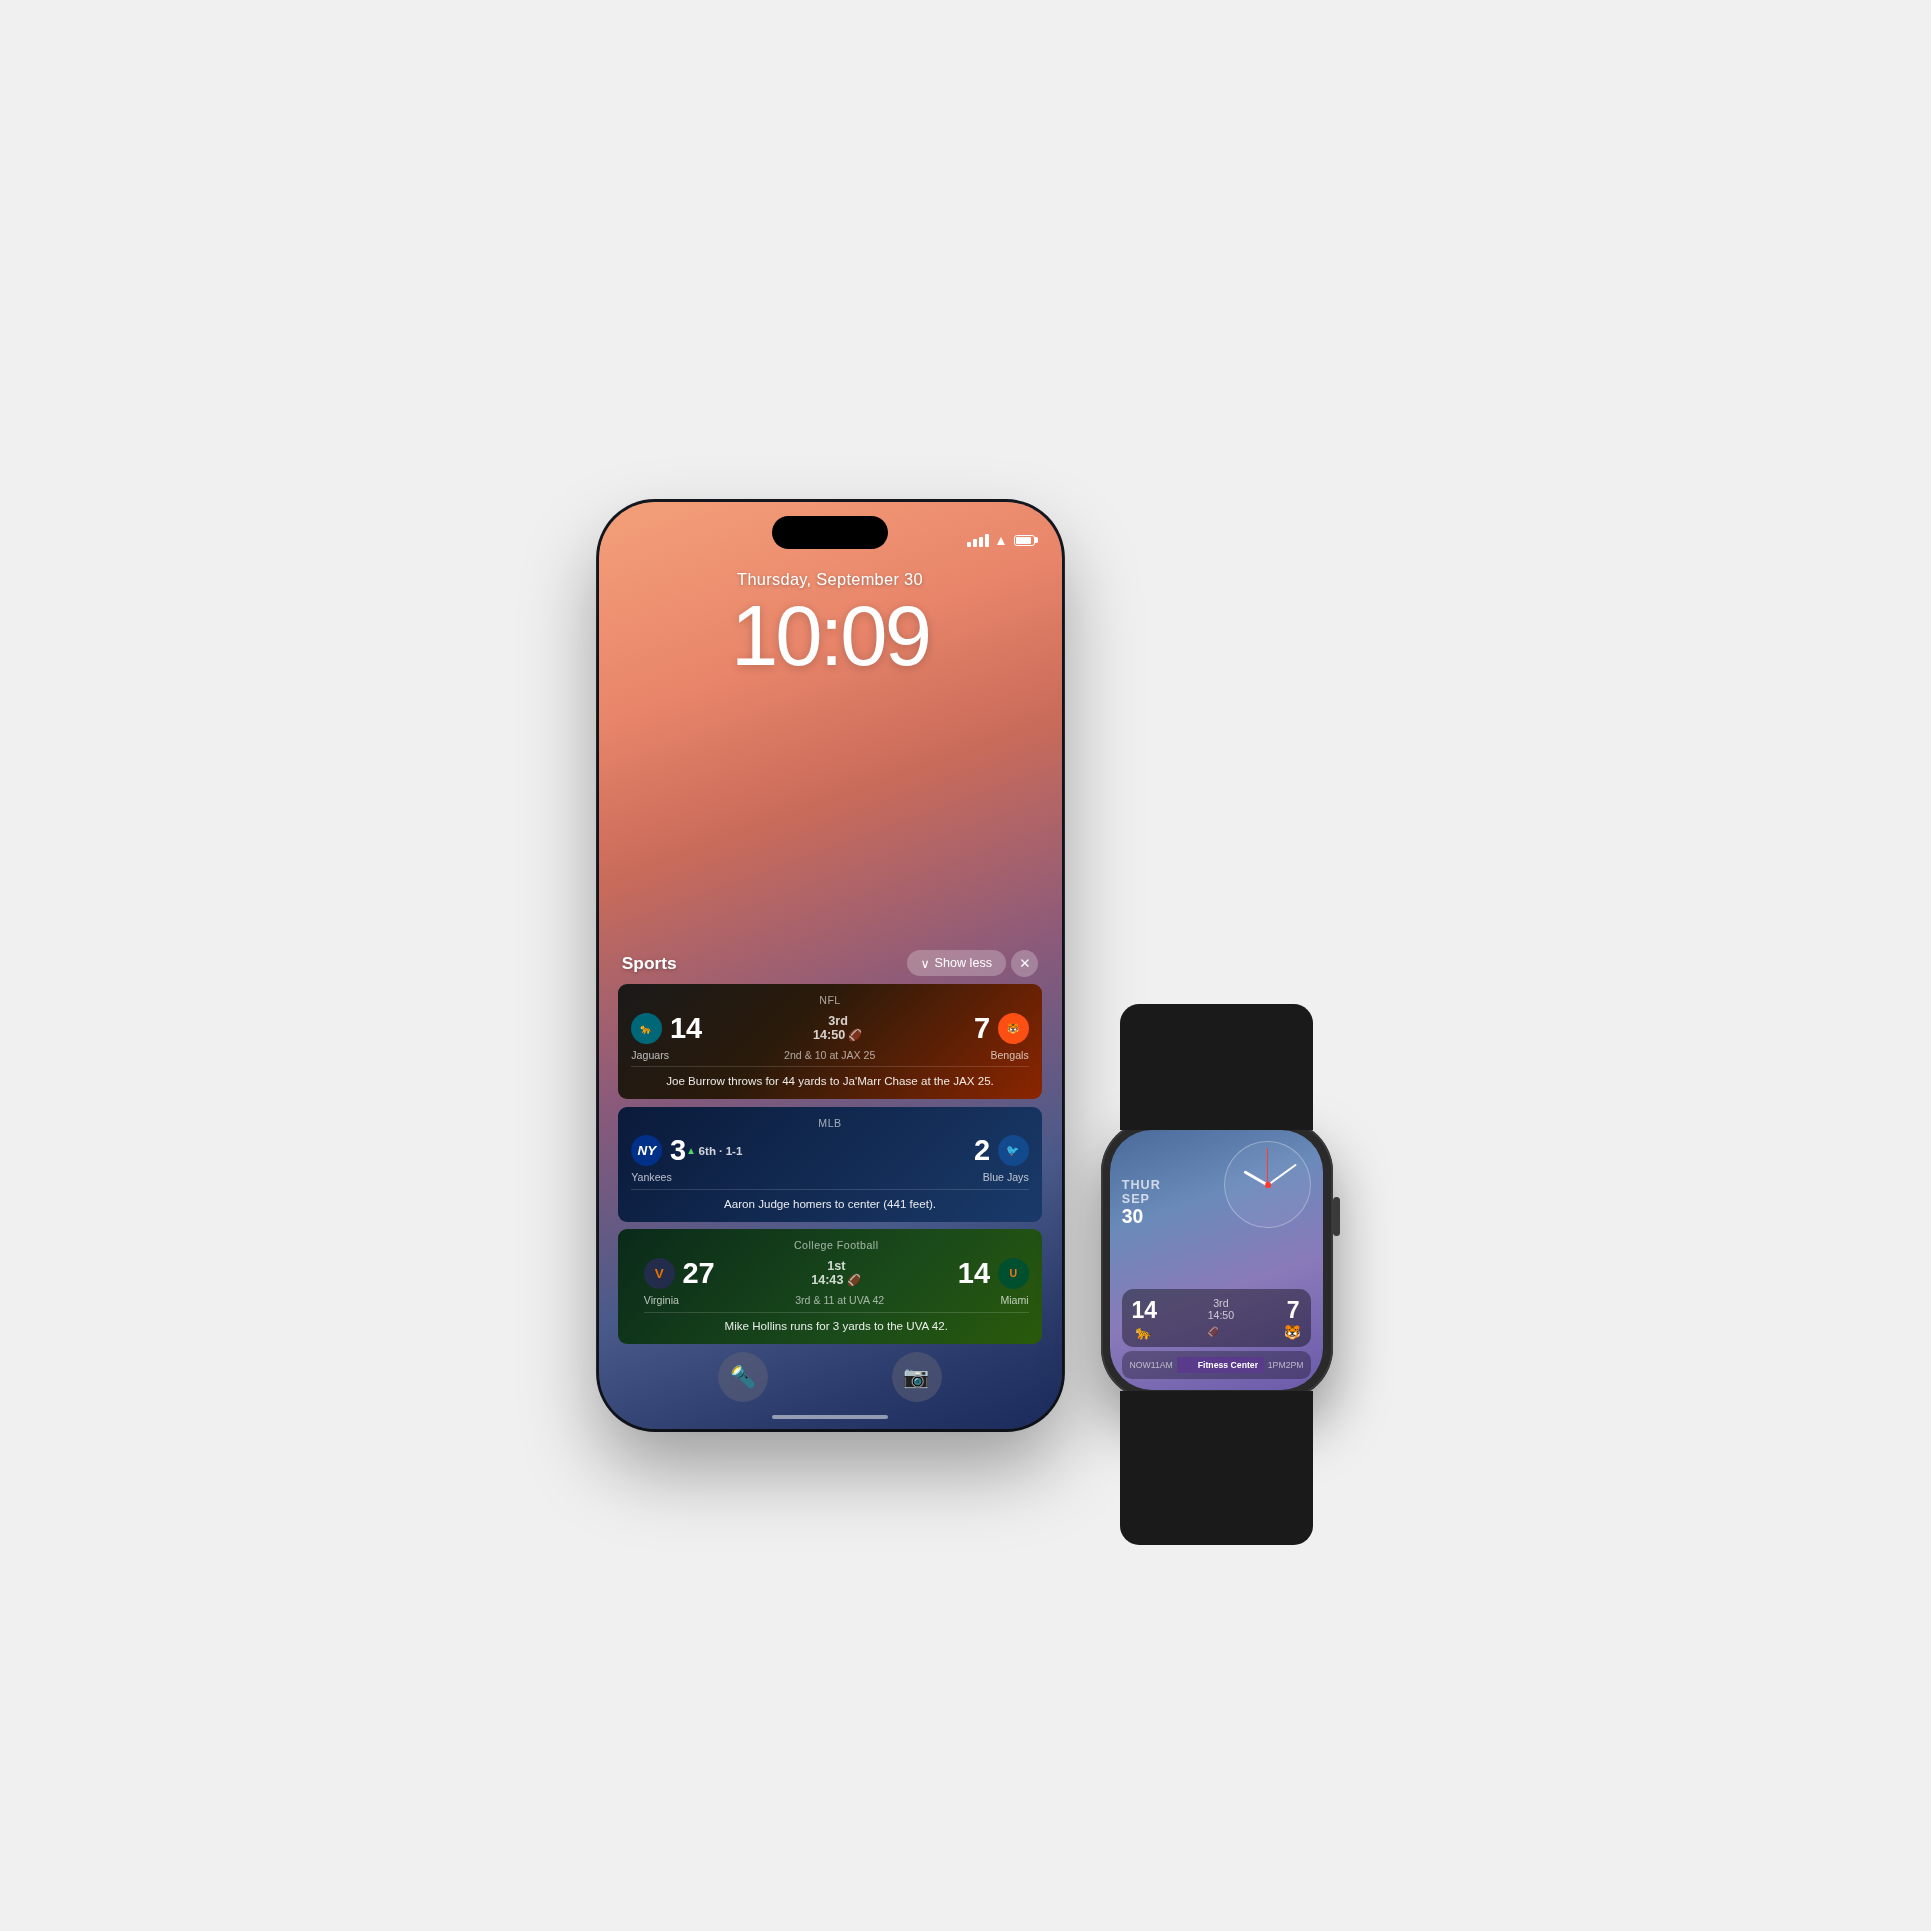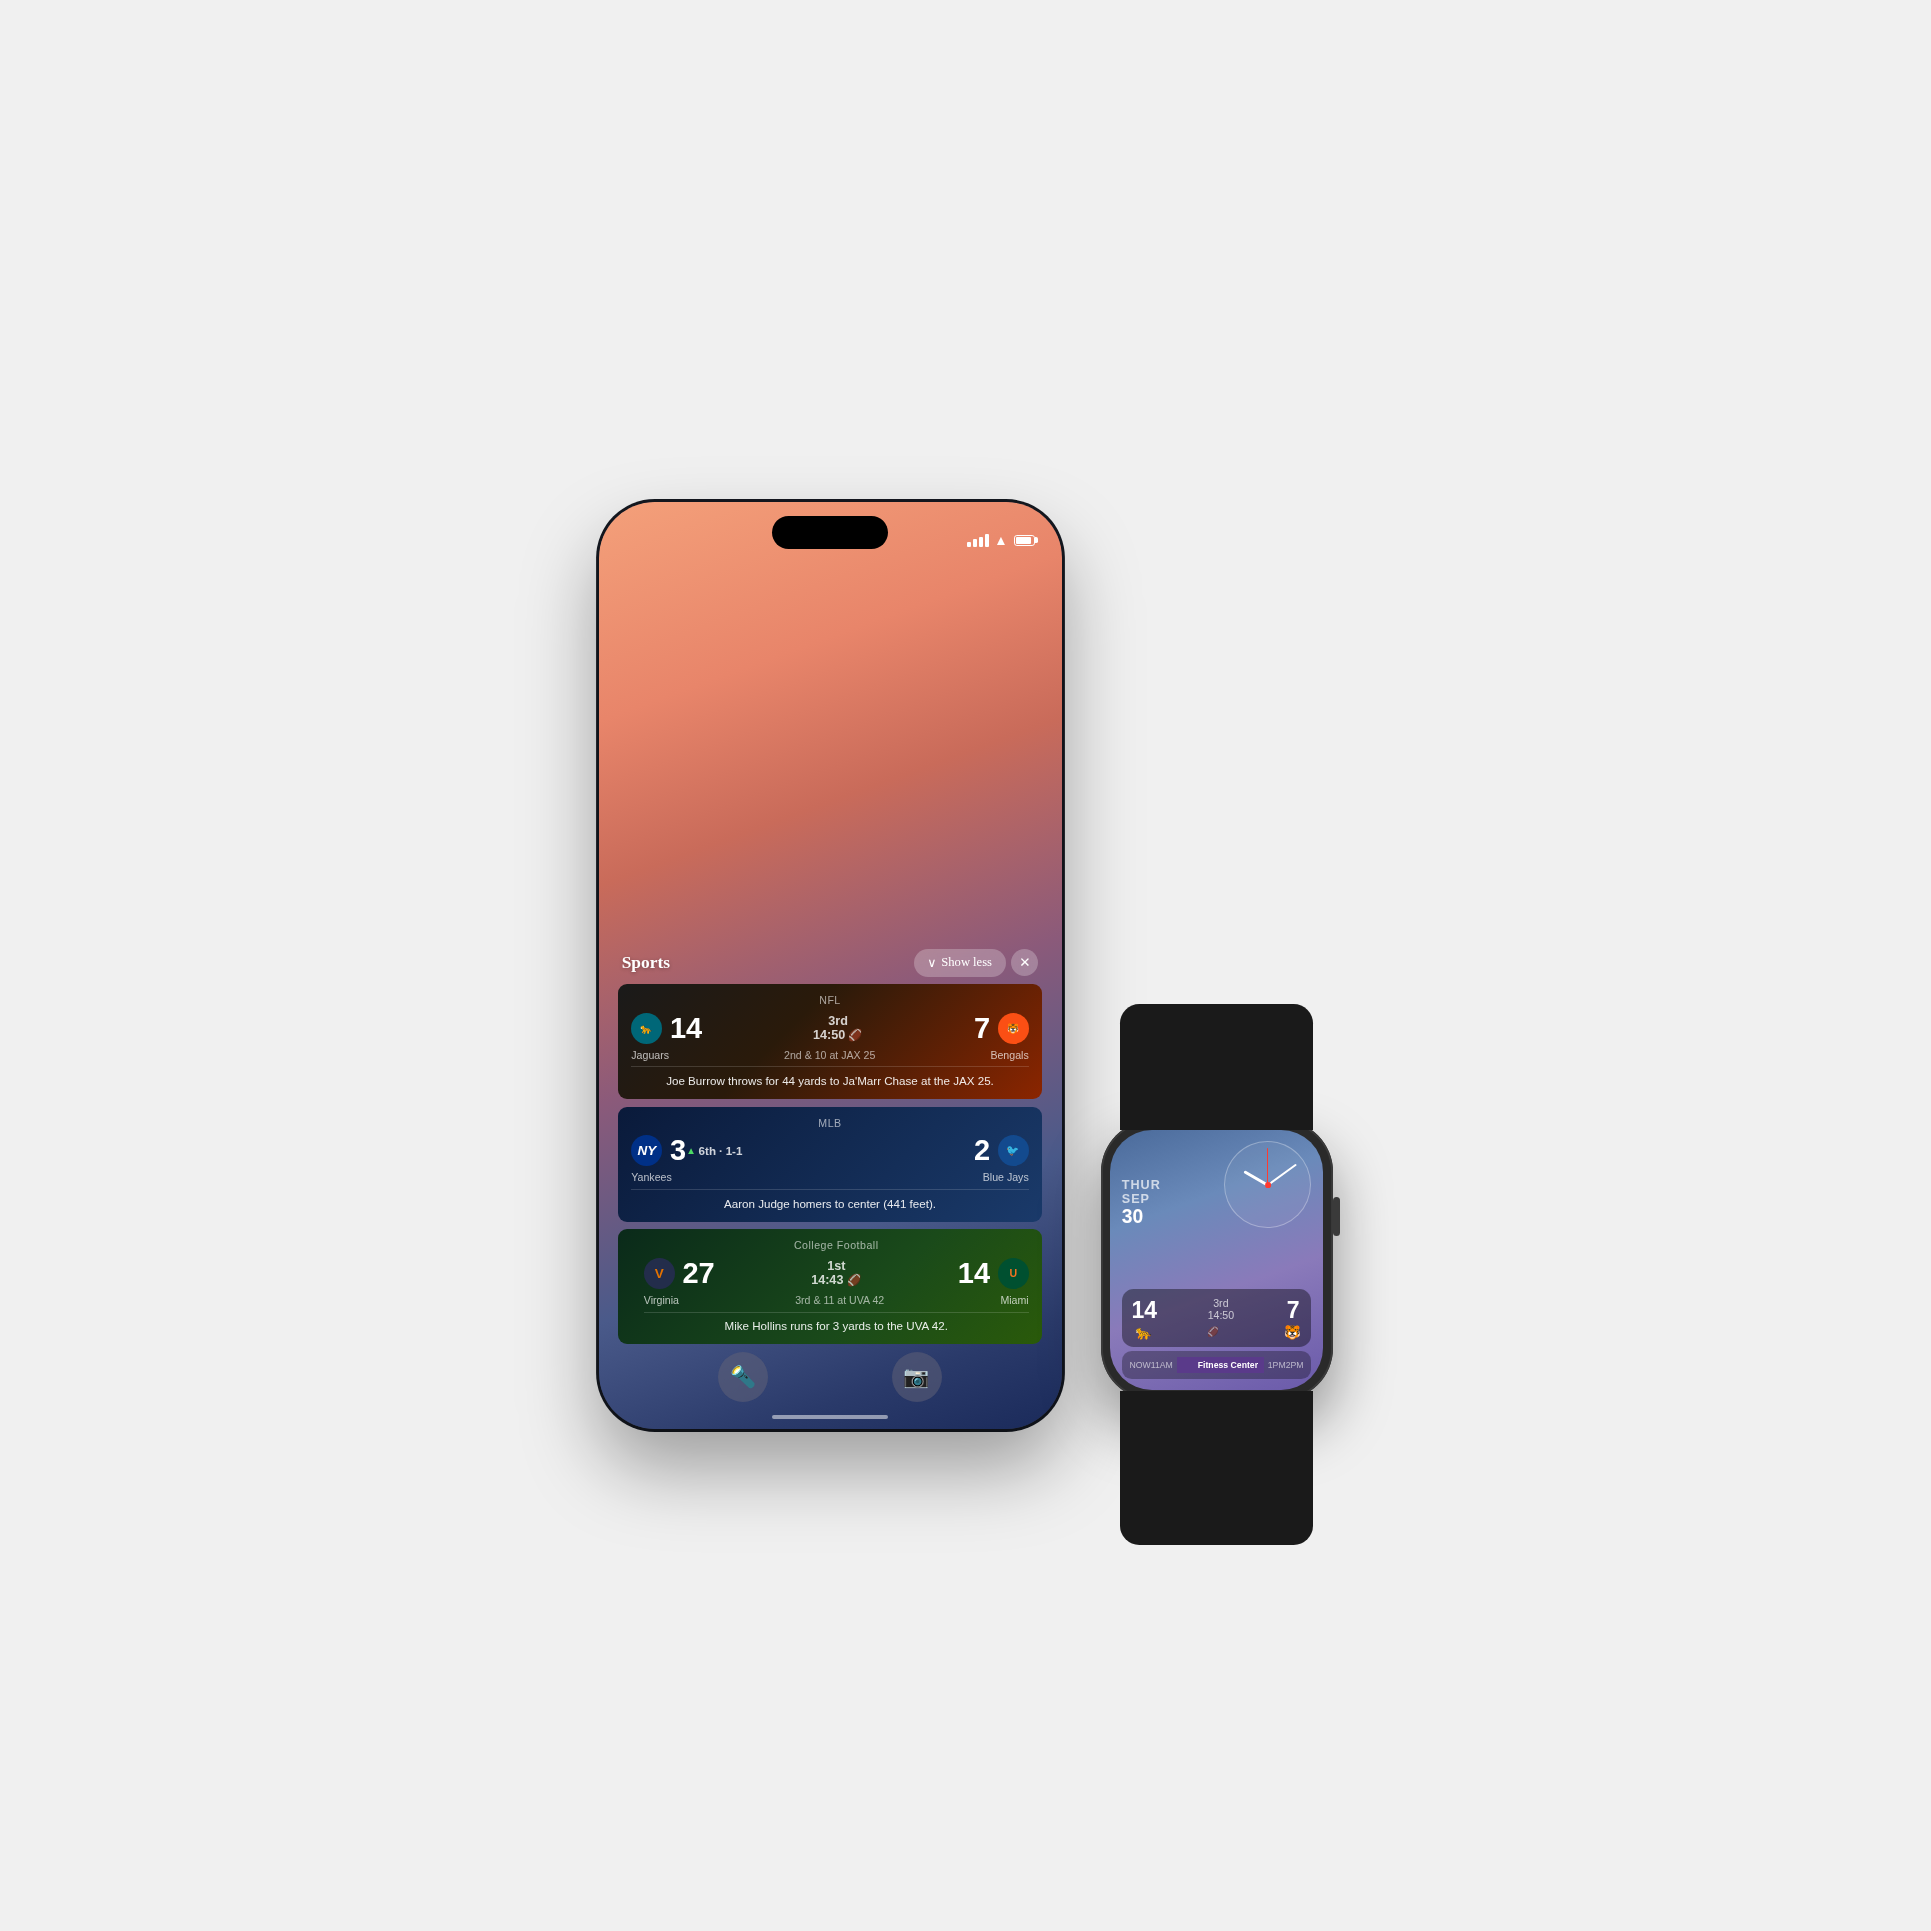--- a/index.html
+++ b/index.html
@@ -131,21 +131,20 @@
       position: absolute;
       bottom: 77px;
       left: 19.3px; right: 19.3px;
     }
     .sports-header {
       display: flex;
       align-items: center;
       justify-content: space-between;
       margin-bottom: 7.7px;
       padding: 0 3.9px;
-      font-family: Liberation Serif, serif;
     }
     .sports-title {
       color: #fff;
       font-size: 17.4px;
       font-weight: 600;
       text-shadow: 0 1px 3.9px rgba(0,0,0,0.3);
     }
     .show-less-btn {
       display: flex;
       align-items: center;
@@ -574,20 +573,24 @@
             <div class="signal-bar" style="height:10.6px"></div>
             <div class="signal-bar" style="height:13.5px"></div>
           </div>
           <span class="wifi-icon">▲</span>
           <div class="battery-icon">
             <div class="battery-fill"></div>
           </div>
         </div>
       </div>
 
+      <div class="lockscreen-content">
+        <div class="date-text">Thursday, September 30</div>
+        <div class="time-text">10:09</div>
+      </div>
 
       <div class="notifications-area">
 
         <div class="sports-header">
           <span class="sports-title">Sports</span>
           <div class="show-less-btn">
             <div class="show-less-pill">
               <span class="chevron-down">∨</span>
               <span>Show less</span>
             </div>

